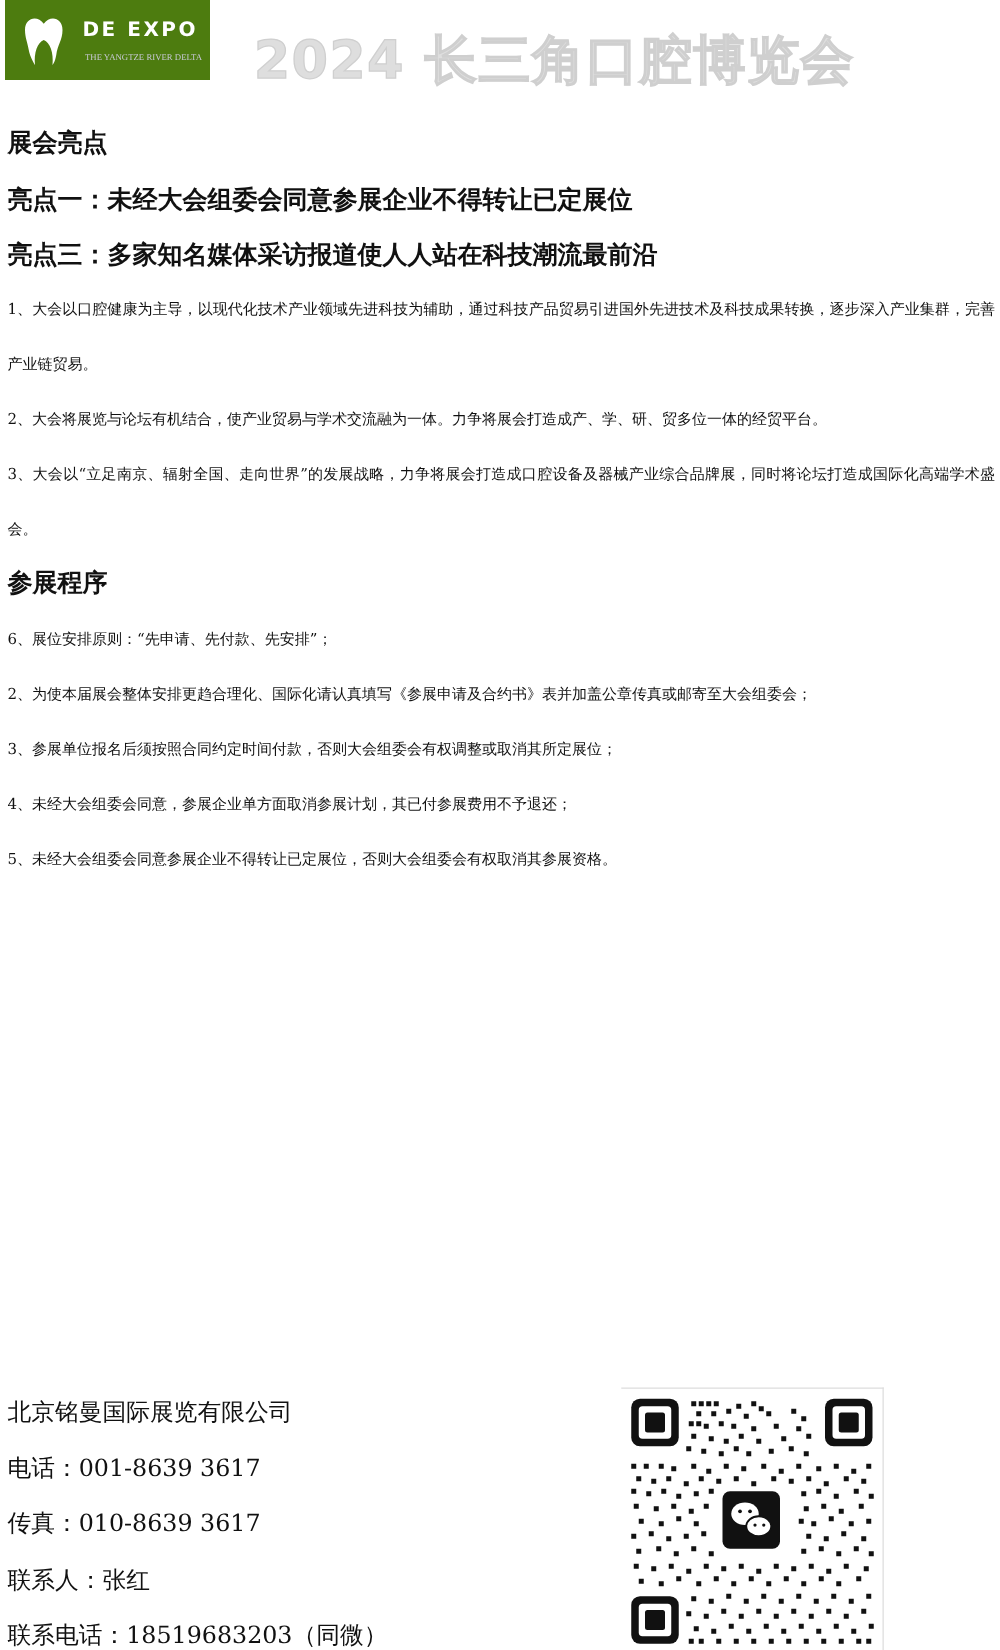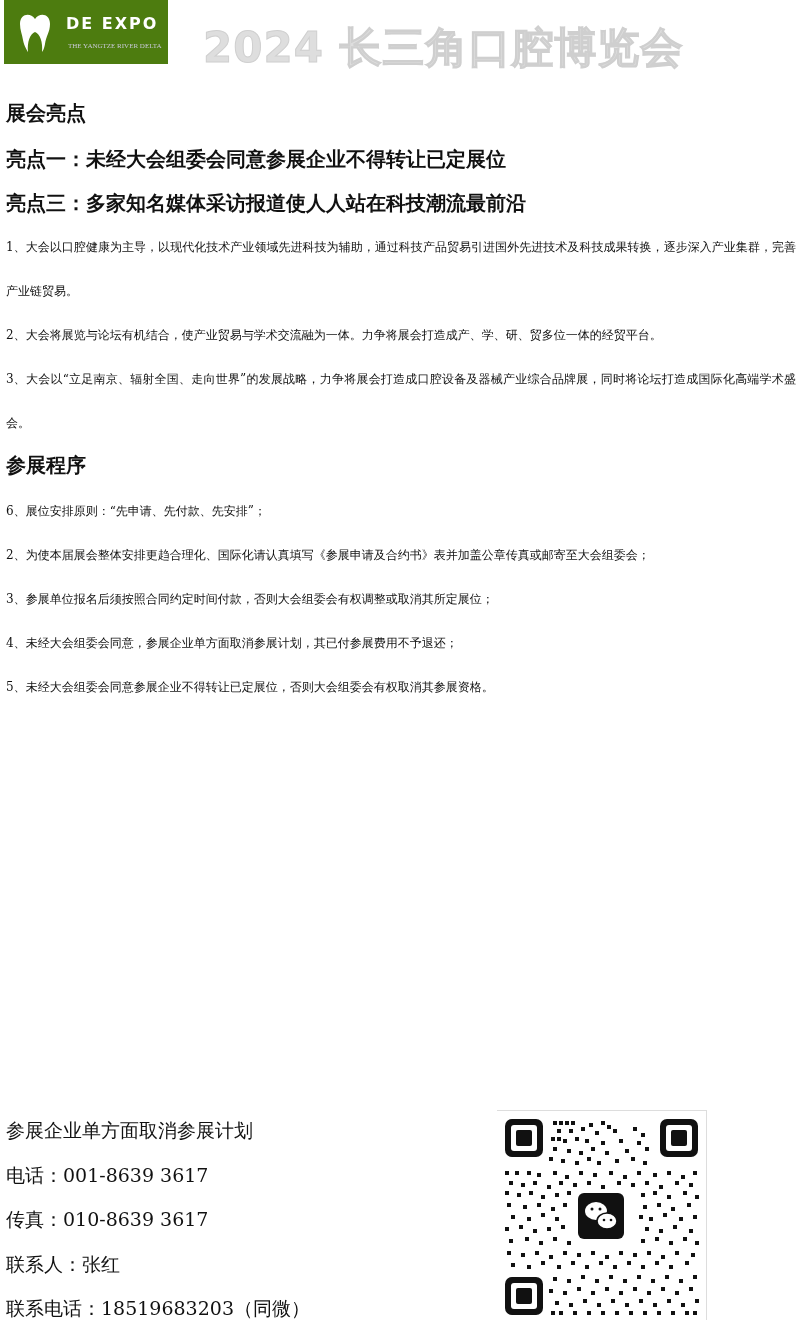--- a/index.html
+++ b/index.html
@@ -9,21 +9,21 @@
           background: #4d7c0f; }
   .logo-tooth { position: absolute; left: 12px; top: 10px; width: 38px; height: 44px; }
   .logo-name { position: absolute; left: 62px; top: 14px; color: #fff;
                font-family: "DejaVu Sans", sans-serif; font-size: 16px; letter-spacing: 2px; font-weight: bold; }
   .logo-sub { position: absolute; left: 64px; top: 42px; color: #c9cad8;
               font-family: "Liberation Serif", serif; font-size: 7px; letter-spacing: 0; }
   .banner-title { position: absolute; left: 193px; top: 20px; font-size: 42px; font-weight: bold;
                   font-family: "DejaVu Sans", sans-serif; color: #dedede;
                   -webkit-text-stroke: 1px #cfcfcf; letter-spacing: 1px; white-space: nowrap; margin-left: 10px; }
   .content { position: absolute; left: 6px; top: 93px; width: 790px; }
-  .heading { font-family: Liberation Mono, monospace; font-weight: bold; font-size: 20px;
+  .heading { font-family: Liberation Sans, sans-serif; font-weight: bold; font-size: 20px;
              height: 44px; line-height: 44px; }
   .line { font-size: 20px; height: 44px; line-height: 44px; white-space: nowrap; }
   .hl { font-family: "DejaVu Sans", sans-serif; font-weight: bold; font-size: 20px; }
   .para { font-size: 12px; line-height: 44px; text-align: justify; text-align-last: left; }
   .contact { position: absolute; left: 6px; top: 1108px; }
   .contact .line { height: 44.5px; line-height: 44.5px; font-size: 19px; }
   .qr { position: absolute; left: 497px; top: 1110px; width: 209px; height: 210px;
         background: #fff; border-top: 1px solid #ddd; border-right: 1px solid #ddd; }
 </style>
 </head>
@@ -49,21 +49,21 @@
 
   <div class="heading">参展程序</div>
   <div class="para">6、展位安排原则：“先申请、先付款、先安排”；</div>
   <div class="para">2、为使本届展会整体安排更趋合理化、国际化请认真填写《参展申请及合约书》表并加盖公章传真或邮寄至大会组委会；</div>
   <div class="para">3、参展单位报名后须按照合同约定时间付款，否则大会组委会有权调整或取消其所定展位；</div>
   <div class="para">4、未经大会组委会同意，参展企业单方面取消参展计划，其已付参展费用不予退还；</div>
   <div class="para">5、未经大会组委会同意参展企业不得转让已定展位，否则大会组委会有权取消其参展资格。</div>
 </div>
 
 <div class="contact">
-  <div class="line">参展企业单方面取消参展计划</div>
+  <div class="line">北京铭曼国际展览有限公司</div>
   <div class="line">电话：001-8639 3617</div>
   <div class="line">传真：010-8639 3617</div>
   <div class="line">联系人：张红</div>
   <div class="line">联系电话：18519683203（同微）</div>
 </div>
 
 <div class="qr">
   <svg width="209" height="210" viewBox="0 0 209 210">
 
     <g fill="#111">

